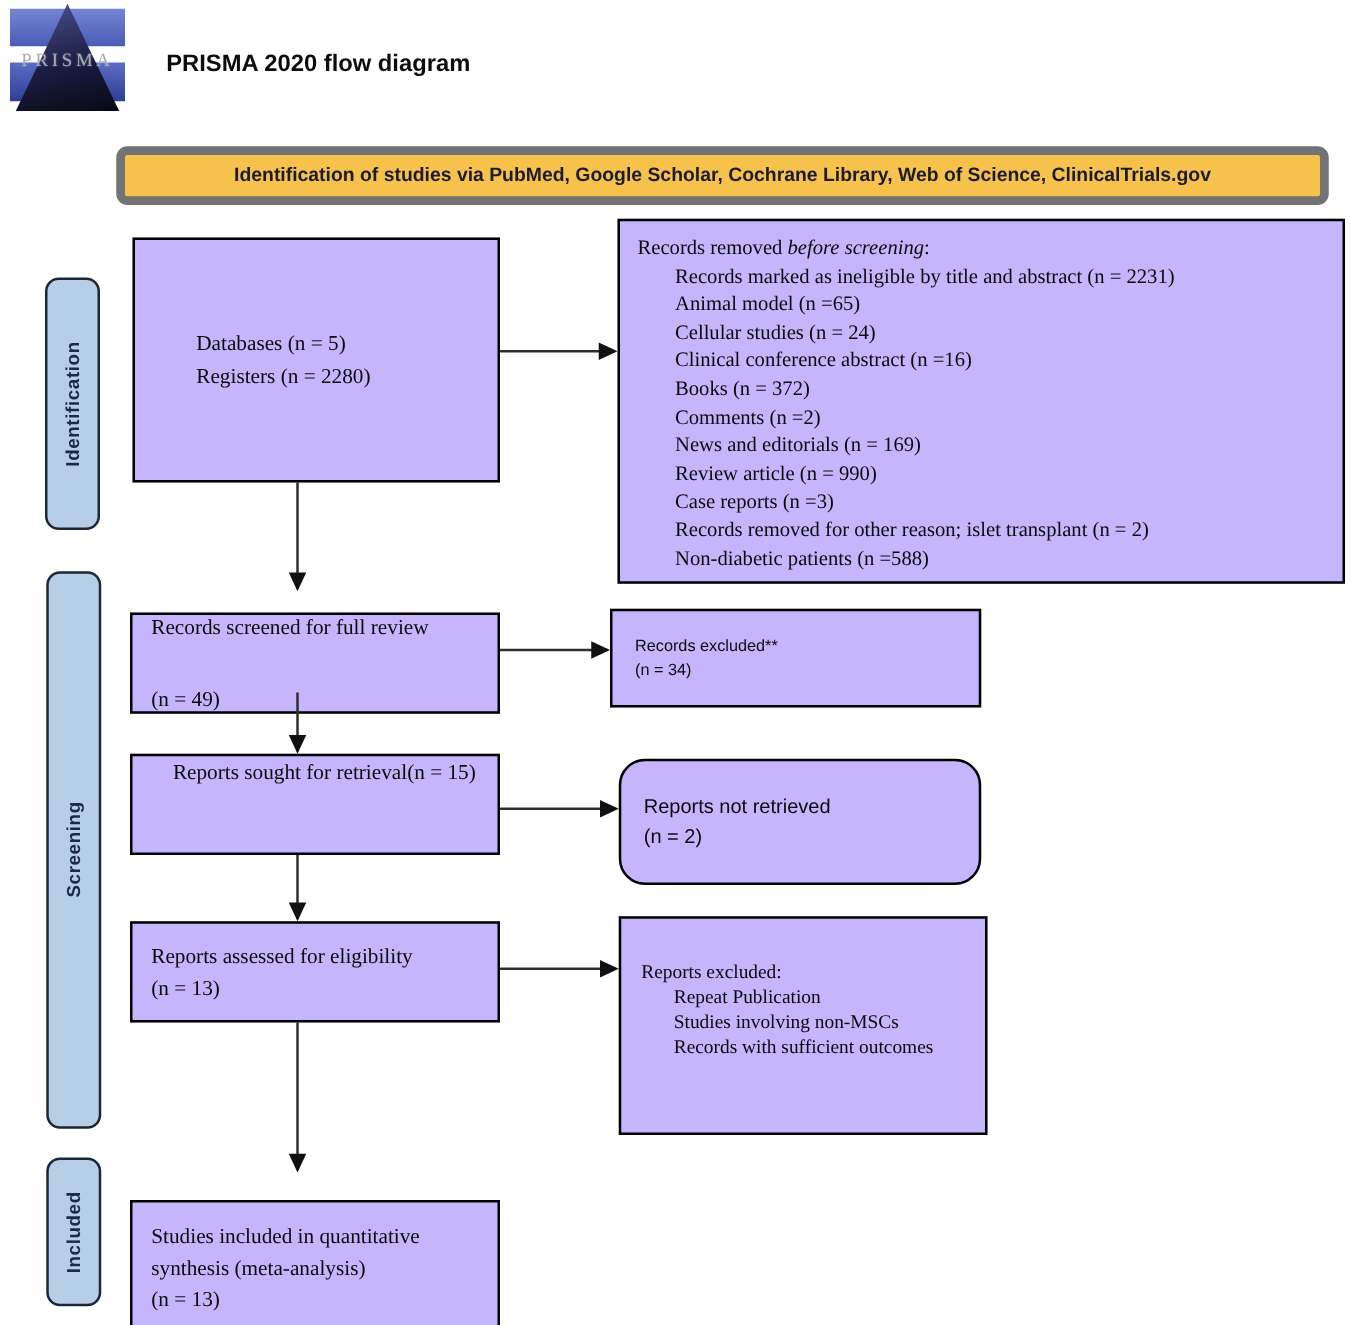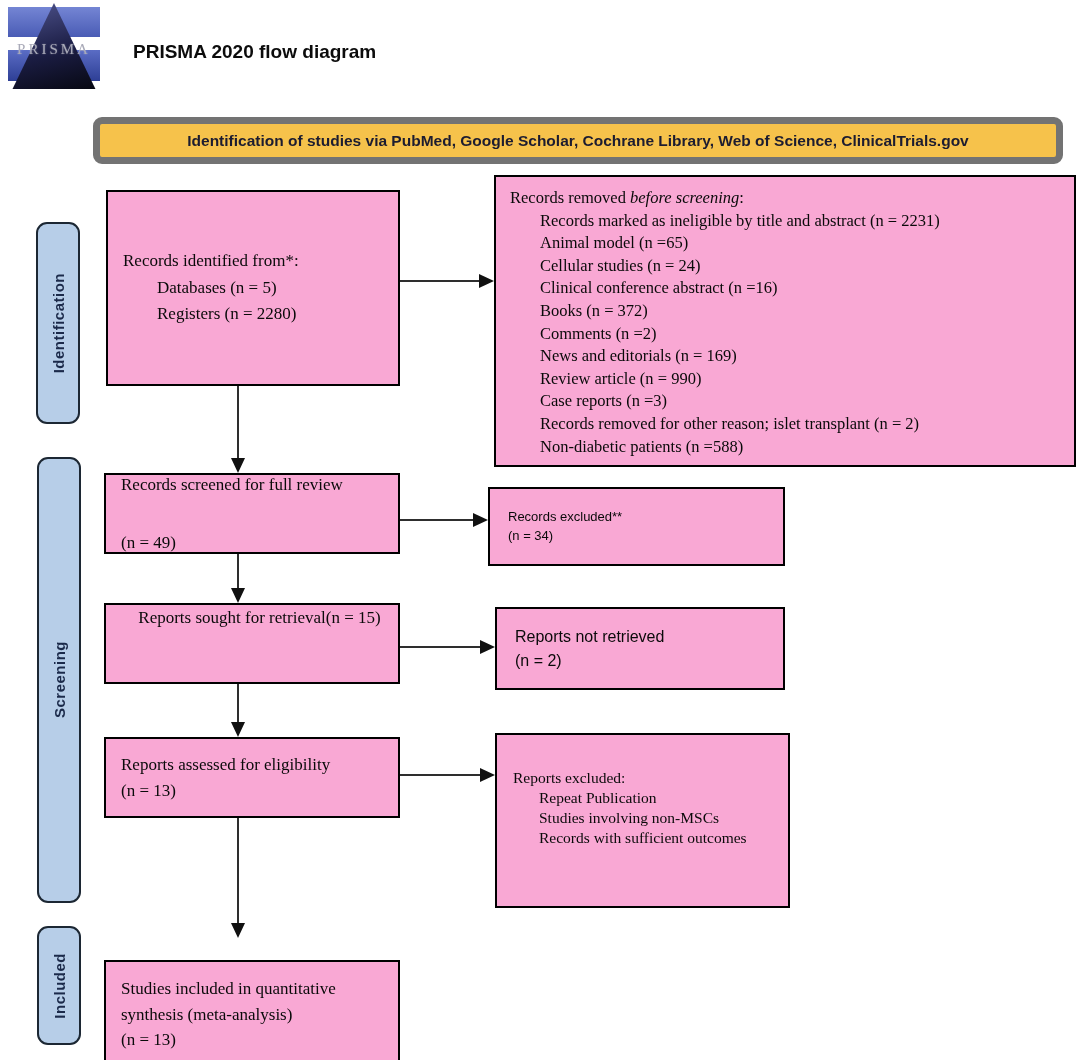--- a/index.html
+++ b/index.html
@@ -32,41 +32,41 @@
   
   .stage { position:absolute; background:#b7cee8; border:2.5px solid #1c2733; border-radius:11px;
            display:flex; align-items:center; justify-content:center; }
   .stage span { writing-mode:vertical-rl; transform:rotate(180deg);
                 font-size:15px; font-weight:bold; color:#1b2a4a; letter-spacing:.5px; }
   .stage.identification { left:36px; top:222px; width:44px; height:202px; }
   .stage.screening      { left:37px; top:457px; width:44px; height:446px; }
   .stage.included       { left:37px; top:926px; width:44px; height:119px; }
 
   
-  .fbox { position:absolute; background:#f9a8d4; border:2px solid #000000;
+  .fbox { position:absolute; background:#c4b5fd; border:2px solid #000000;
           font-family:"Liberation Serif", serif; color:#0a0a0a; }
   .fbox.sans { font-family:"Liberation Sans", sans-serif; }
 
   .box-records-identified { left:106px; top:190px; width:294px; height:196px;
           display:flex; flex-direction:column; justify-content:center; padding-left:15px;
           font-size:17px; line-height:1.55; }
   .box-records-removed { left:494px; top:175px; width:582px; height:292px;
           padding:10px 8px 8px 14px; font-size:16.5px; line-height:22.6px; }
-  .box-records-screened { left:104px; top:473px; width:296px; height:81px;
+  .box-records-screened { left:104px; top:490px; width:296px; height:81px;
           display:flex; flex-direction:column; justify-content:center; padding-left:15px;
           font-size:17px; line-height:1.5;gap:32px; }
   .box-records-excluded { left:488px; top:487px; width:297px; height:79px;
           display:flex; flex-direction:column; justify-content:center; padding-left:18px;
           font-size:13px; line-height:1.45; }
   .box-reports-sought { left:104px; top:603px; width:296px; height:81px;
           display:flex; flex-direction:row; justify-content:center; padding-left:15px;
           font-size:17px; line-height:1.5; }
-  .box-reports-not-retrieved { left:495px; top:607px; width:290px; height:83px;
+  .box-reports-not-retrieved { left:495px; top:607px; width:290px; height:101px;
           display:flex; flex-direction:column; justify-content:center; padding-left:18px;
-          font-size:16px; line-height:1.45; }
+          font-size:16px; line-height:1.45;border-radius:21px; }
   .box-reports-assessed { left:104px; top:737px; width:296px; height:81px;
           display:flex; flex-direction:column; justify-content:center; padding-left:15px;
           font-size:17px; line-height:1.5; }
   .box-reports-excluded { left:495px; top:733px; width:295px; height:175px;
           padding:33px 10px 8px 16px; font-size:15.5px; line-height:20px; }
   .box-studies-included { left:104px; top:938px; width:296px; height:110px;
           padding:14px 8px 8px 15px; font-size:17px; line-height:1.5;margin-top:22px; }
 
   .indent-1 { padding-left:30px; }
   .indent-sm { padding-left:26px; }
@@ -110,21 +110,20 @@
     <span>Identification</span>
   </div>
   <div class="stage screening">
     <span>Screening</span>
   </div>
   <div class="stage included">
     <span>Included</span>
   </div>
 
   <div class="fbox box-records-identified">
-    <div>Records identified from*:</div>
     <div class="indent-2em">Databases (n = 5)</div>
     <div class="indent-2em">Registers (n = 2280)</div>
   </div>
 
   <div class="fbox box-records-removed">
     <div><span>Records removed </span><span class="it">before screening</span><span>:</span></div>
     <div class="indent-1">Records marked as ineligible by title and abstract (n = 2231)</div>
     <div class="indent-1">Animal model (n =65)</div>
     <div class="indent-1">Cellular studies (n = 24)</div>
     <div class="indent-1">Clinical conference abstract (n =16)</div>

